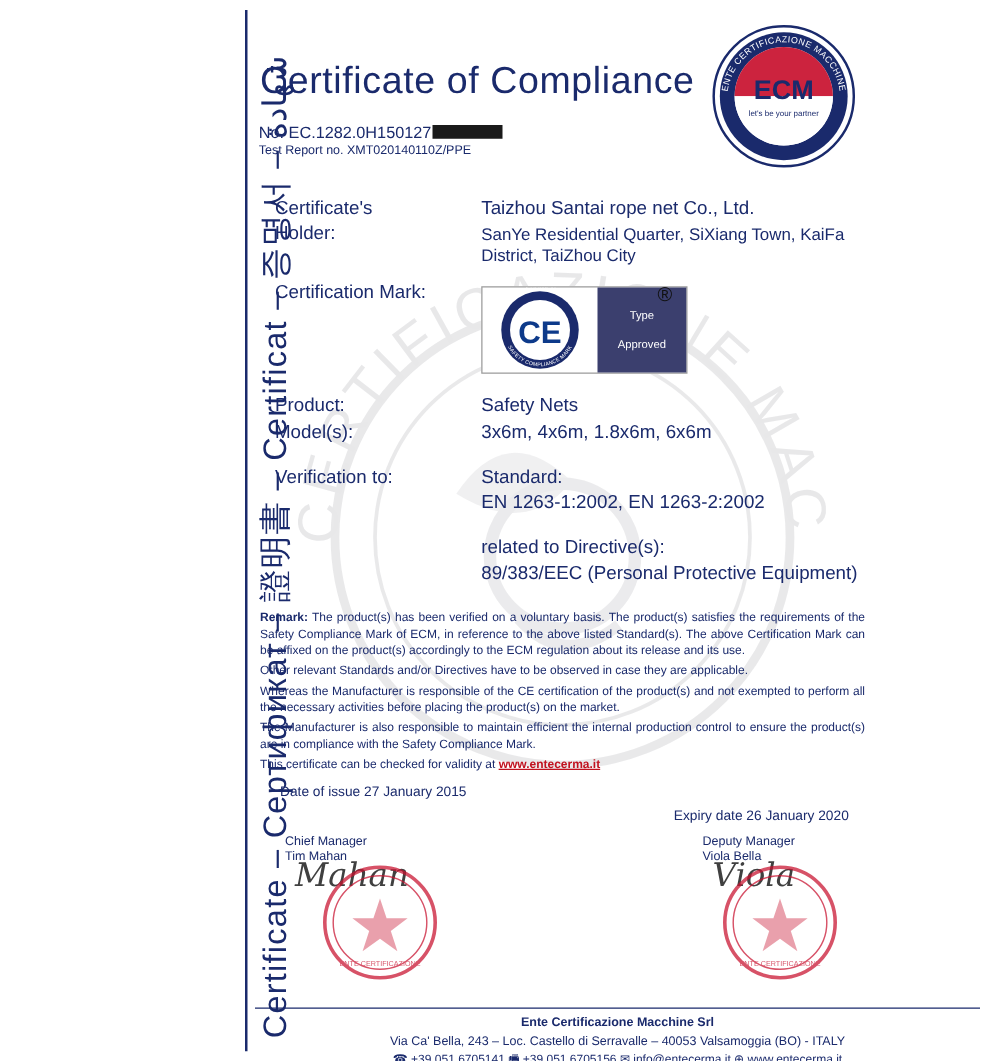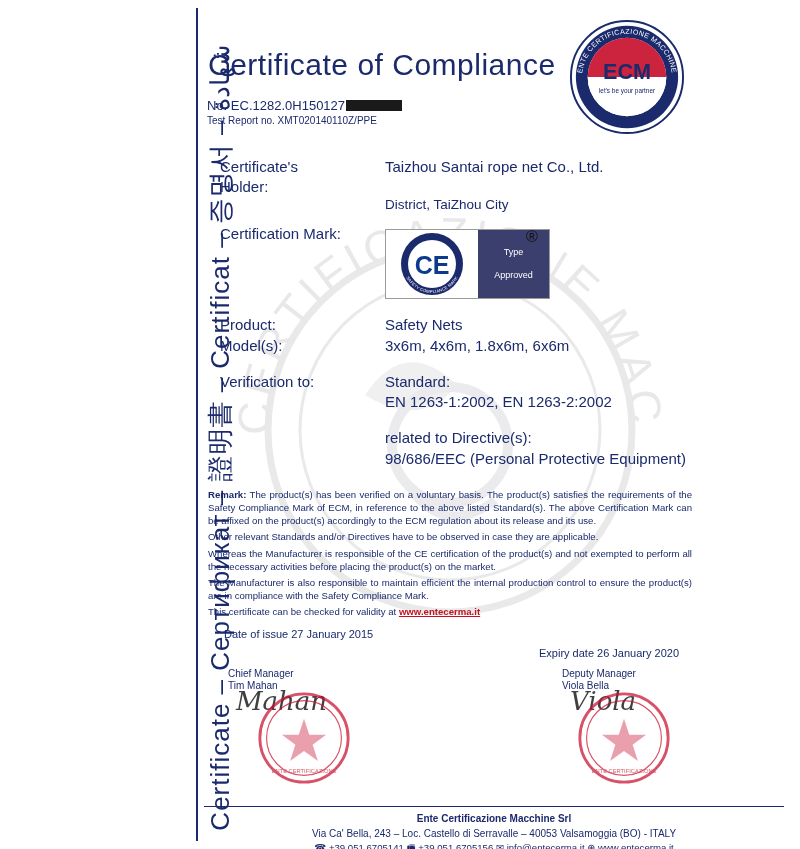--- a/index.html
+++ b/index.html
@@ -290,20 +290,21 @@
     </text>
     <path d="M20 60 a40 40 0 0 1 80 0 Z" fill="#c8102e" opacity="0.92"></path>
     <path d="M20 60 a40 40 0 0 0 80 0 Z" fill="#ffffff"></path>
     <text x="60" y="62" text-anchor="middle" font-family="Liberation Sans, sans-serif" font-size="22" font-weight="bold" fill="#1a2a6c">ECM</text>
     <text x="60" y="76" text-anchor="middle" font-family="Liberation Sans, sans-serif" font-size="6.5" fill="#1a2a6c">let's be your partner</text>
   </svg>
 
   <div class="label" style="left:220px; top:158px;">Certificate's</div>
   <div class="label" style="left:220px; top:178px;text-align:right;">Holder:</div>
   <div class="value big" style="left:385px; top:158px;">Taizhou Santai rope net Co., Ltd.</div>
+  <div class="value" style="left:385px; top:180px;">SanYe Residential Quarter, SiXiang Town, KaiFa</div>
   <div class="value" style="left:385px; top:197px;">District, TaiZhou City</div>
 
   <div class="label" style="left:220px; top:225px;">Certification Mark:</div>
 
   <div class="ce-block">
     <div class="ce-left">
       <svg viewBox="0 0 90 68" width="90" height="68">
         <defs>
           <path id="ceTop" d="M 12,34 A 28,28 0 0 1 78,34"></path>
           <path id="ceBot" d="M 16,34 A 24,24 0 0 0 74,34"></path>
@@ -328,21 +329,21 @@
 
   <div class="label" style="left:220px; top:316px;">Product:</div>
   <div class="value big" style="left:385px; top:316px;">Safety Nets</div>
   <div class="label" style="left:220px; top:337px;">Model(s):</div>
   <div class="value big" style="left:385px; top:337px;">3x6m, 4x6m, 1.8x6m, 6x6m</div>
 
   <div class="label" style="left:220px; top:373px;">Verification to:</div>
   <div class="value big" style="left:385px; top:373px;">Standard:</div>
   <div class="value big" style="left:385px; top:393px;">EN 1263-1:2002, EN 1263-2:2002</div>
   <div class="value big" style="left:385px; top:429px;">related to Directive(s):</div>
-  <div class="value big" style="left:385px; top:450px;">98/686/EEC (Personal Protective Equipment)</div>
+  <div class="value big" style="left:385px; top:450px;">89/383/EEC (Personal Protective Equipment)</div>
 
   <div class="remark">
     <p><b>Remark:</b> <span>The product(s) has been verified on a voluntary basis. The product(s) satisfies the requirements of the Safety Compliance Mark of ECM, in reference to the above listed Standard(s). The above Certification Mark can be affixed on the product(s) accordingly to the ECM regulation about its release and its use.</span></p>
     <p>Other relevant Standards and/or Directives have to be observed in case they are applicable.</p>
     <p>Whereas the Manufacturer is responsible of the CE certification of the product(s) and not exempted to perform all the necessary activities before placing the product(s) on the market.</p>
     <p>The Manufacturer is also responsible to maintain efficient the internal production control to ensure the product(s) are in compliance with the Safety Compliance Mark.</p>
     <p><span>This certificate can be checked for validity at </span><a class="link" href="#">www.entecerma.it</a></p>
   </div>
 
   <div class="issue-date" style="left:224px; top:628px;">Date of issue 27 January 2015</div>

